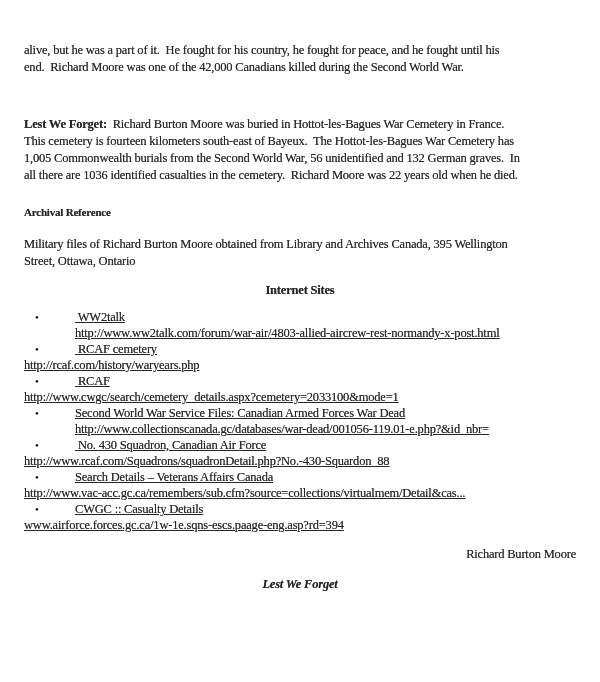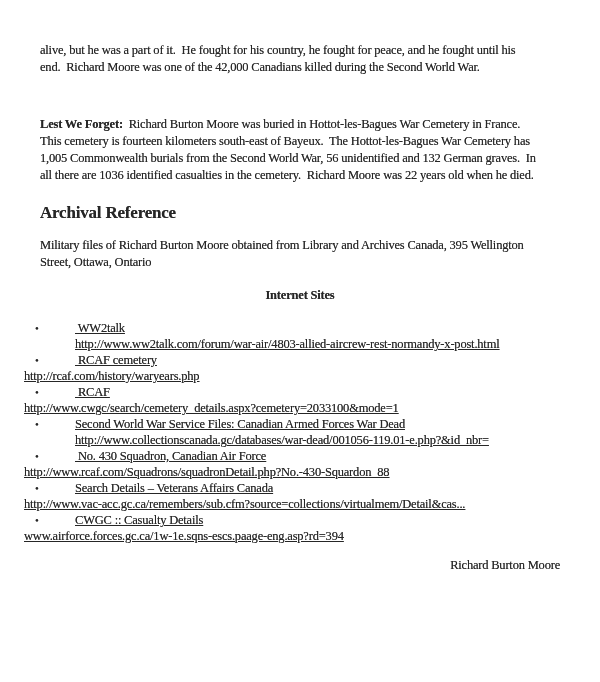--- a/index.html
+++ b/index.html
@@ -11,25 +11,25 @@
     box-sizing: border-box;
     width: 600px; height: 682px;
     padding: 42px 24px 0 24px;
     color: #262626;
     font-size: 12.5px;
     line-height: 17px;
     letter-spacing: -0.2px;
     text-shadow: 0 0 0.5px rgba(38,38,38,0.65);
   }
   .pre { white-space: pre; }
-  p, h3 { margin: 16px; }
+  p, h3 { margin: 0; }
   .para-intro { margin-top: 0; }
   .para-memorial { margin-top: 40px; }
   .bold { font-weight: bold; text-align: right; }
-  .h-archival { margin-top: 20px; font-weight: bold; font-size: 17px; }
+  .h-archival { margin-top: 20px; font-weight: bold; font-size: 11px; }
   .para-archival { margin-top: 15px; }
   .h-internet { margin-top: 12px; font-weight: bold; font-size: 12.5px; text-align: center; }
   .sites-list { margin-top: 10px; line-height: 16px; }
   .item-line .bullet {
     display: inline-block;
     margin-left: 11px;
     width: 40px;
     font-size: 11px;
   }
   .doc-link {
@@ -135,14 +135,15 @@
 
   <div class="list-item">
     <div class="url-line">
       <a class="doc-link url">www.airforce.forces.gc.ca/1w-1e.sqns-escs.paage-eng.asp?rd=394</a>
     </div>
   </div>
 </div>
 
   <p class="footer-name">Richard Burton Moore</p>
 
+  <p class="footer-motto">Lest We Forget</p>
 
 </div>
 
 </body></html>

